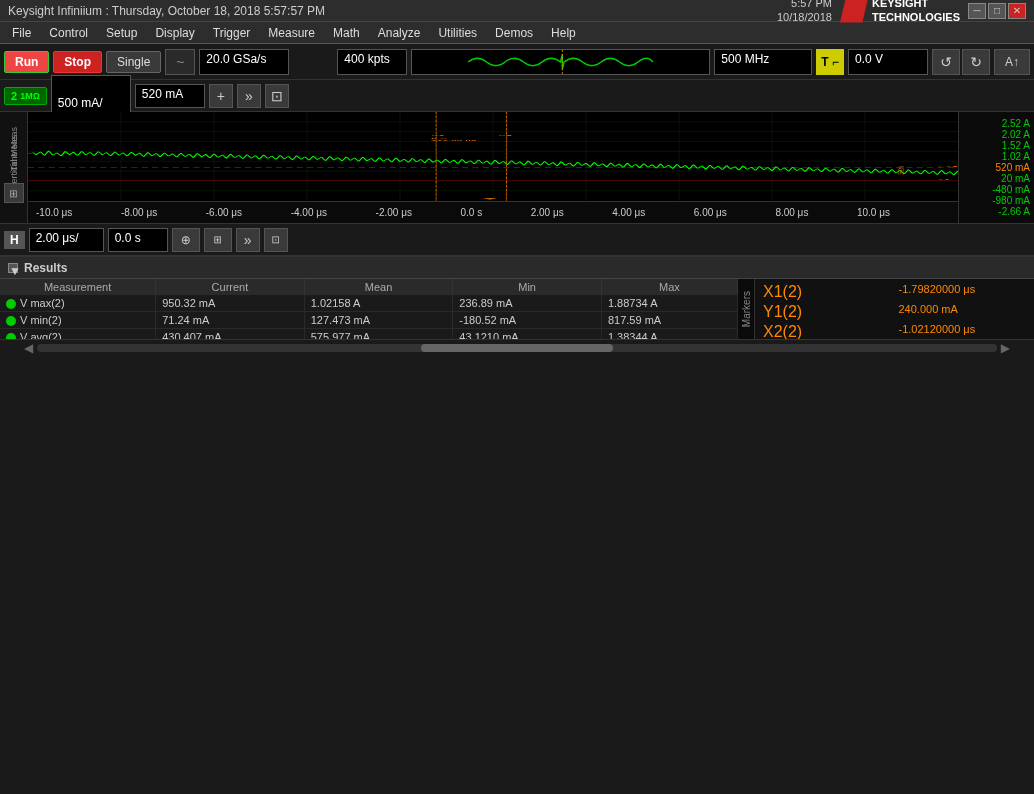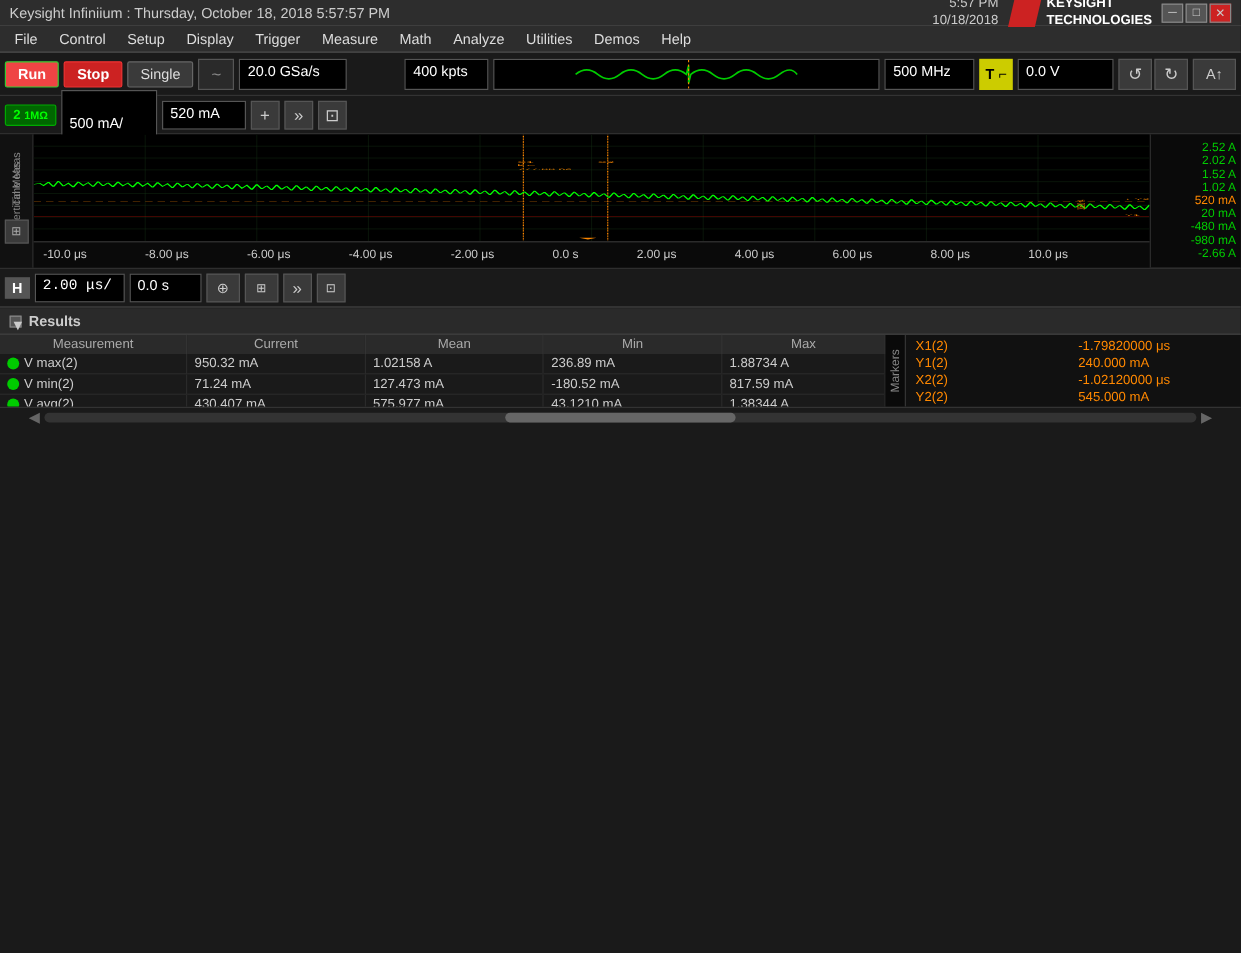--- a/index.html
+++ b/index.html
@@ -124,21 +124,21 @@
       overflow: hidden;
     }
     .tb-waveform-display svg { width: 100%; height: 100%; }
     .tb-freq-field {
       background: #000;
       color: #fff;
       border: 1px solid #555;
       padding: 2px 6px;
       font-size: 12px;
       height: 26px;
-      width: 75px;
+      width: 98px;
     }
     .tb-trigger-label {
       background: #cccc00;
       color: #000;
       padding: 2px 5px;
       font-weight: bold;
       font-size: 12px;
       height: 26px;
       display: flex; align-items: center;
     }
@@ -285,21 +285,20 @@
       font-weight: bold;
     }
     .h-scale-field {
       background: #000;
       color: #fff;
       border: 1px solid #555;
       padding: 2px 6px;
       font-size: 12px;
       height: 24px;
       width: 75px;
-      font-family: Liberation Mono, monospace;
     }
     .h-pos-field {
       background: #000;
       color: #fff;
       border: 1px solid #555;
       padding: 2px 6px;
       font-size: 12px;
       height: 24px;
       width: 60px;
     }
@@ -420,21 +419,21 @@
       border-left: 1px solid #333;
       padding: 4px 8px;
       font-size: 11px;
       display: grid;
       grid-template-columns: 1fr 1fr;
       gap: 2px 8px;
       align-content: start;
     }
     .readout-label {
       color: #ff8800;
-      font-size: 11px;
+      font-size: 16px;
     }
     .readout-value {
       color: #ff8800;
       font-size: 11px;
     }
 
     
     #scope-svg {
       position: absolute;
       top: 0; left: 0;

